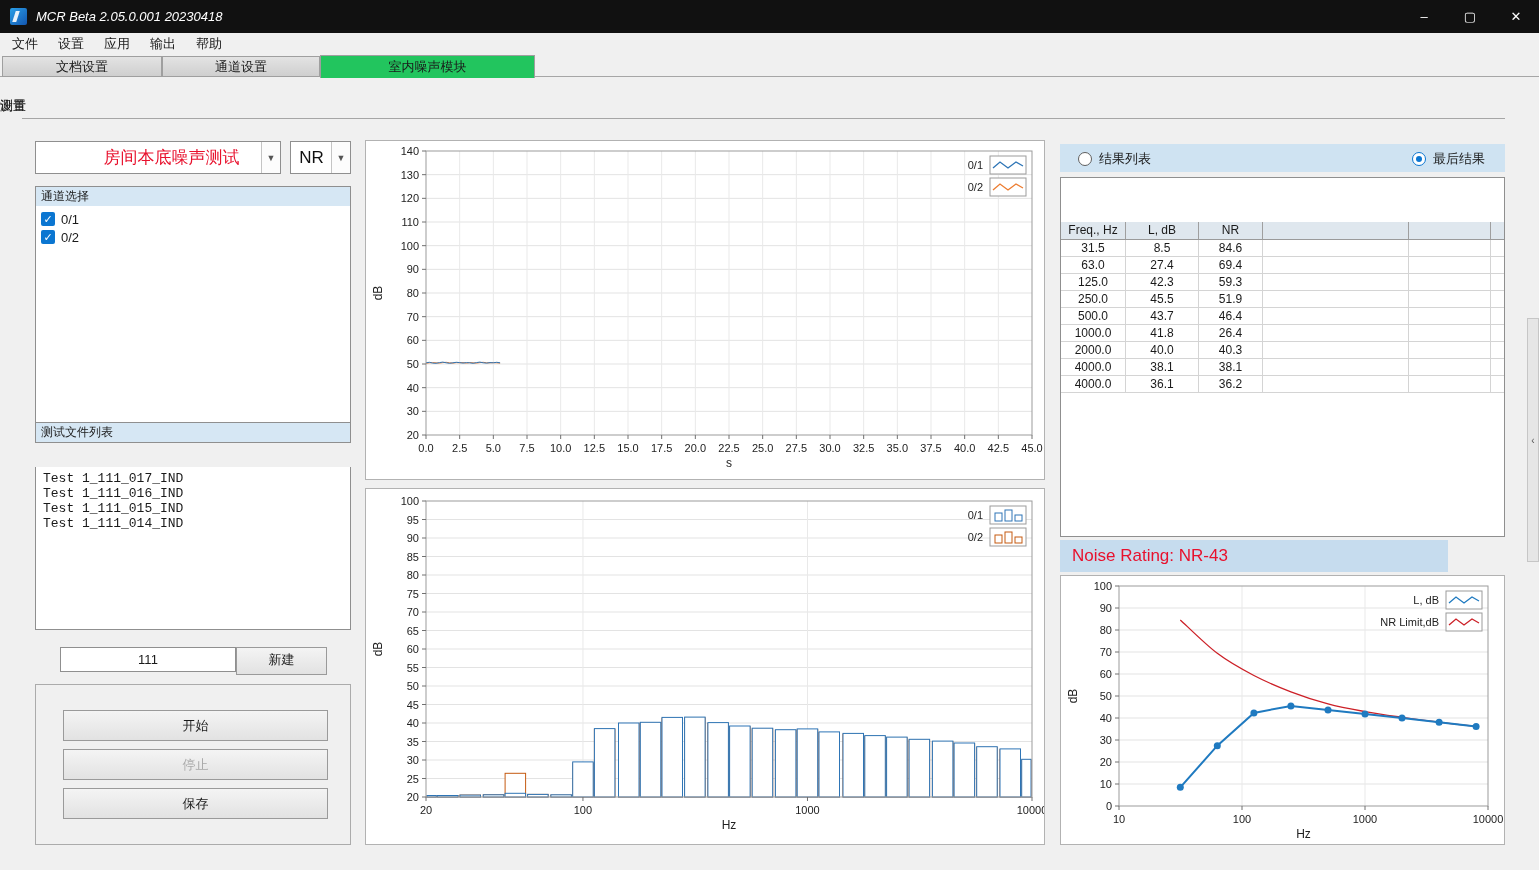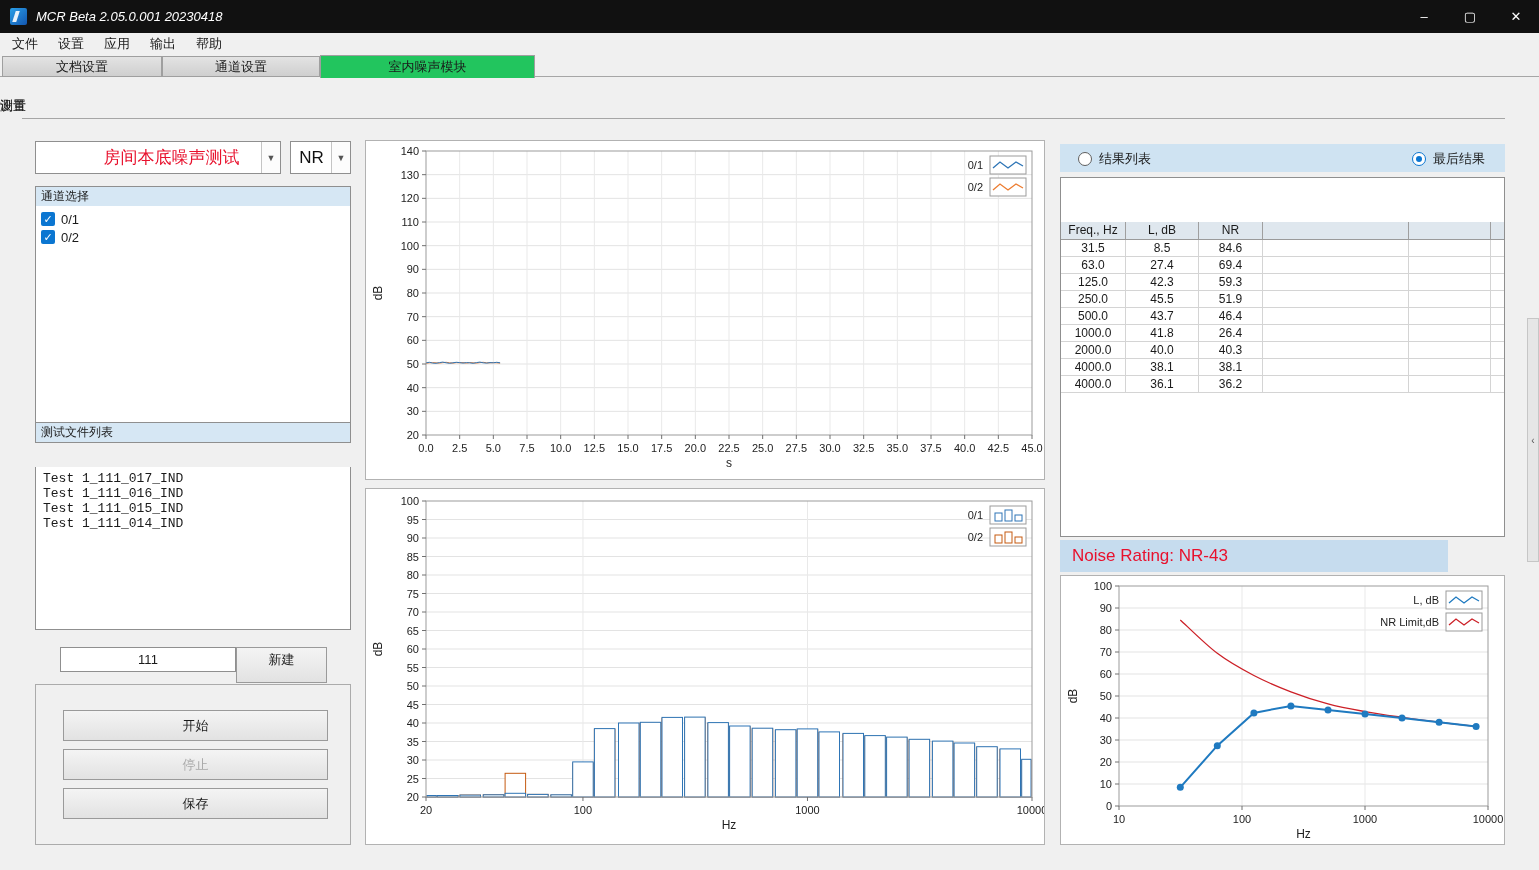--- a/index.html
+++ b/index.html
@@ -52,21 +52,21 @@
   #channel-list { top:206px; height:235px; padding-top:4px; }
   .channel-row { display:flex; align-items:center; gap:6px; height:18px; padding-left:5px; font-size:13px; }
   .checkbox { width:14px; height:14px; background:var(--accent-blue,#0b76d1); border-radius:2px; color:#fff;
       font-size:11px; line-height:14px; text-align:center; flex:0 0 auto; }
   #file-list { top:467px; height:163px; padding:4px 7px; font-size:13px;font-family:Liberation Mono, monospace; }
   .file-row { height:15px; line-height:15px; white-space:nowrap; }
 
   #filename-box { position:absolute; left:60px; top:647px; width:176px; height:25px; background:#fff;
       border:1px solid #8f8f8f; text-align:center; line-height:23px; font-size:13px; }
   .btn { background:linear-gradient(#f4f4f4,#e2e2e2); border:1px solid #9a9a9a; text-align:center; font-size:13px; }
-  #new-btn { position:absolute; left:236px; top:647px; width:91px; height:36px; line-height:23px; }
+  #new-btn { position:absolute; left:236px; top:647px; width:91px; height:28px; line-height:23px; }
 
   #control-group { position:absolute; left:35px; top:684px; width:316px; height:161px; border:1px solid #ababab; }
   .ctl-btn { position:absolute; left:27px; width:265px; height:31px; line-height:29px; }
   #start-btn { top:25px; }
   #stop-btn { top:64px; color:#a8a8a8; }
   #save-btn { top:103px; }
 
   
   .chart { position:absolute; background:#fff; border:1px solid #b2b2b2; }
   #chart-time { left:365px; top:140px; width:680px; height:340px; }

